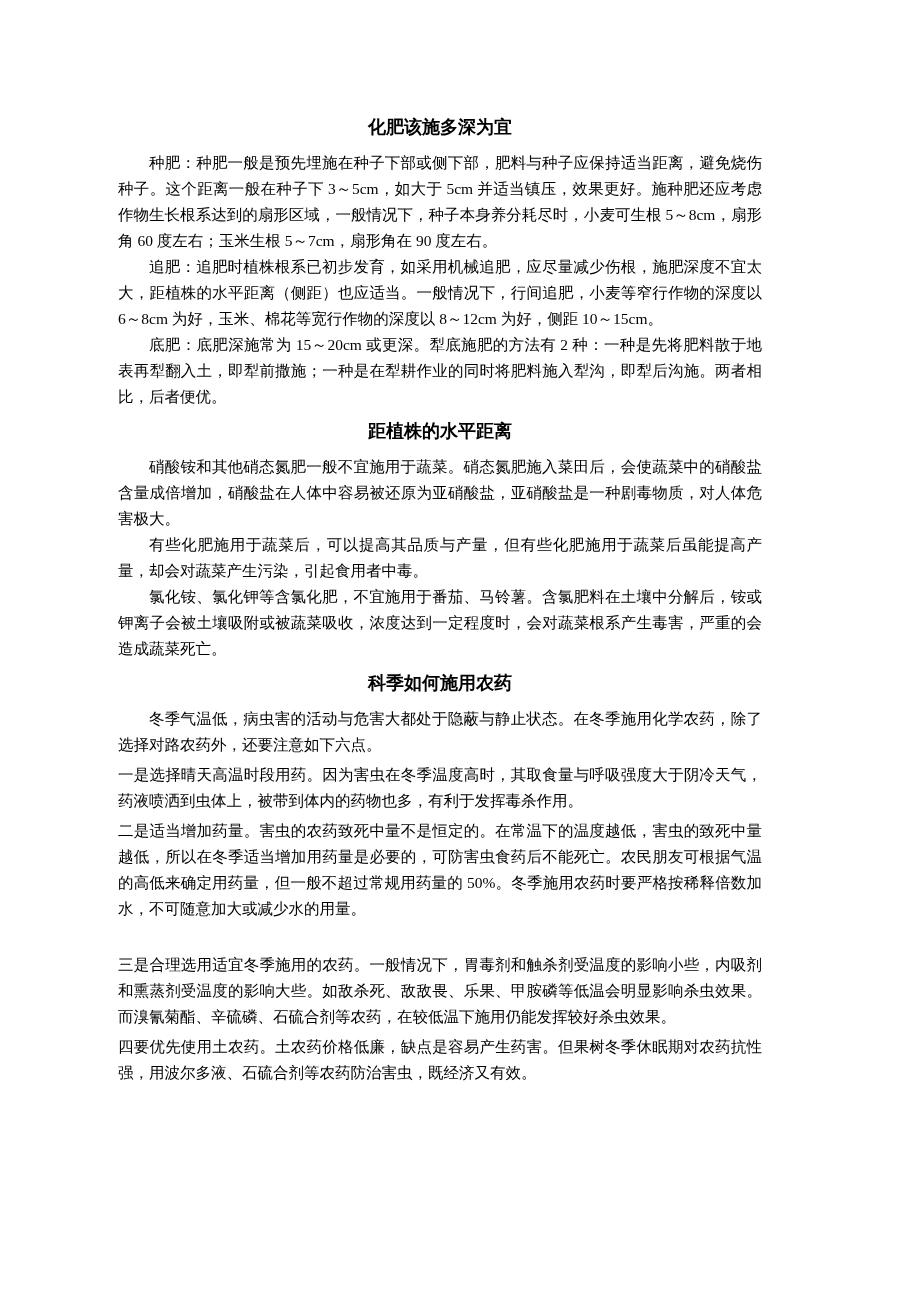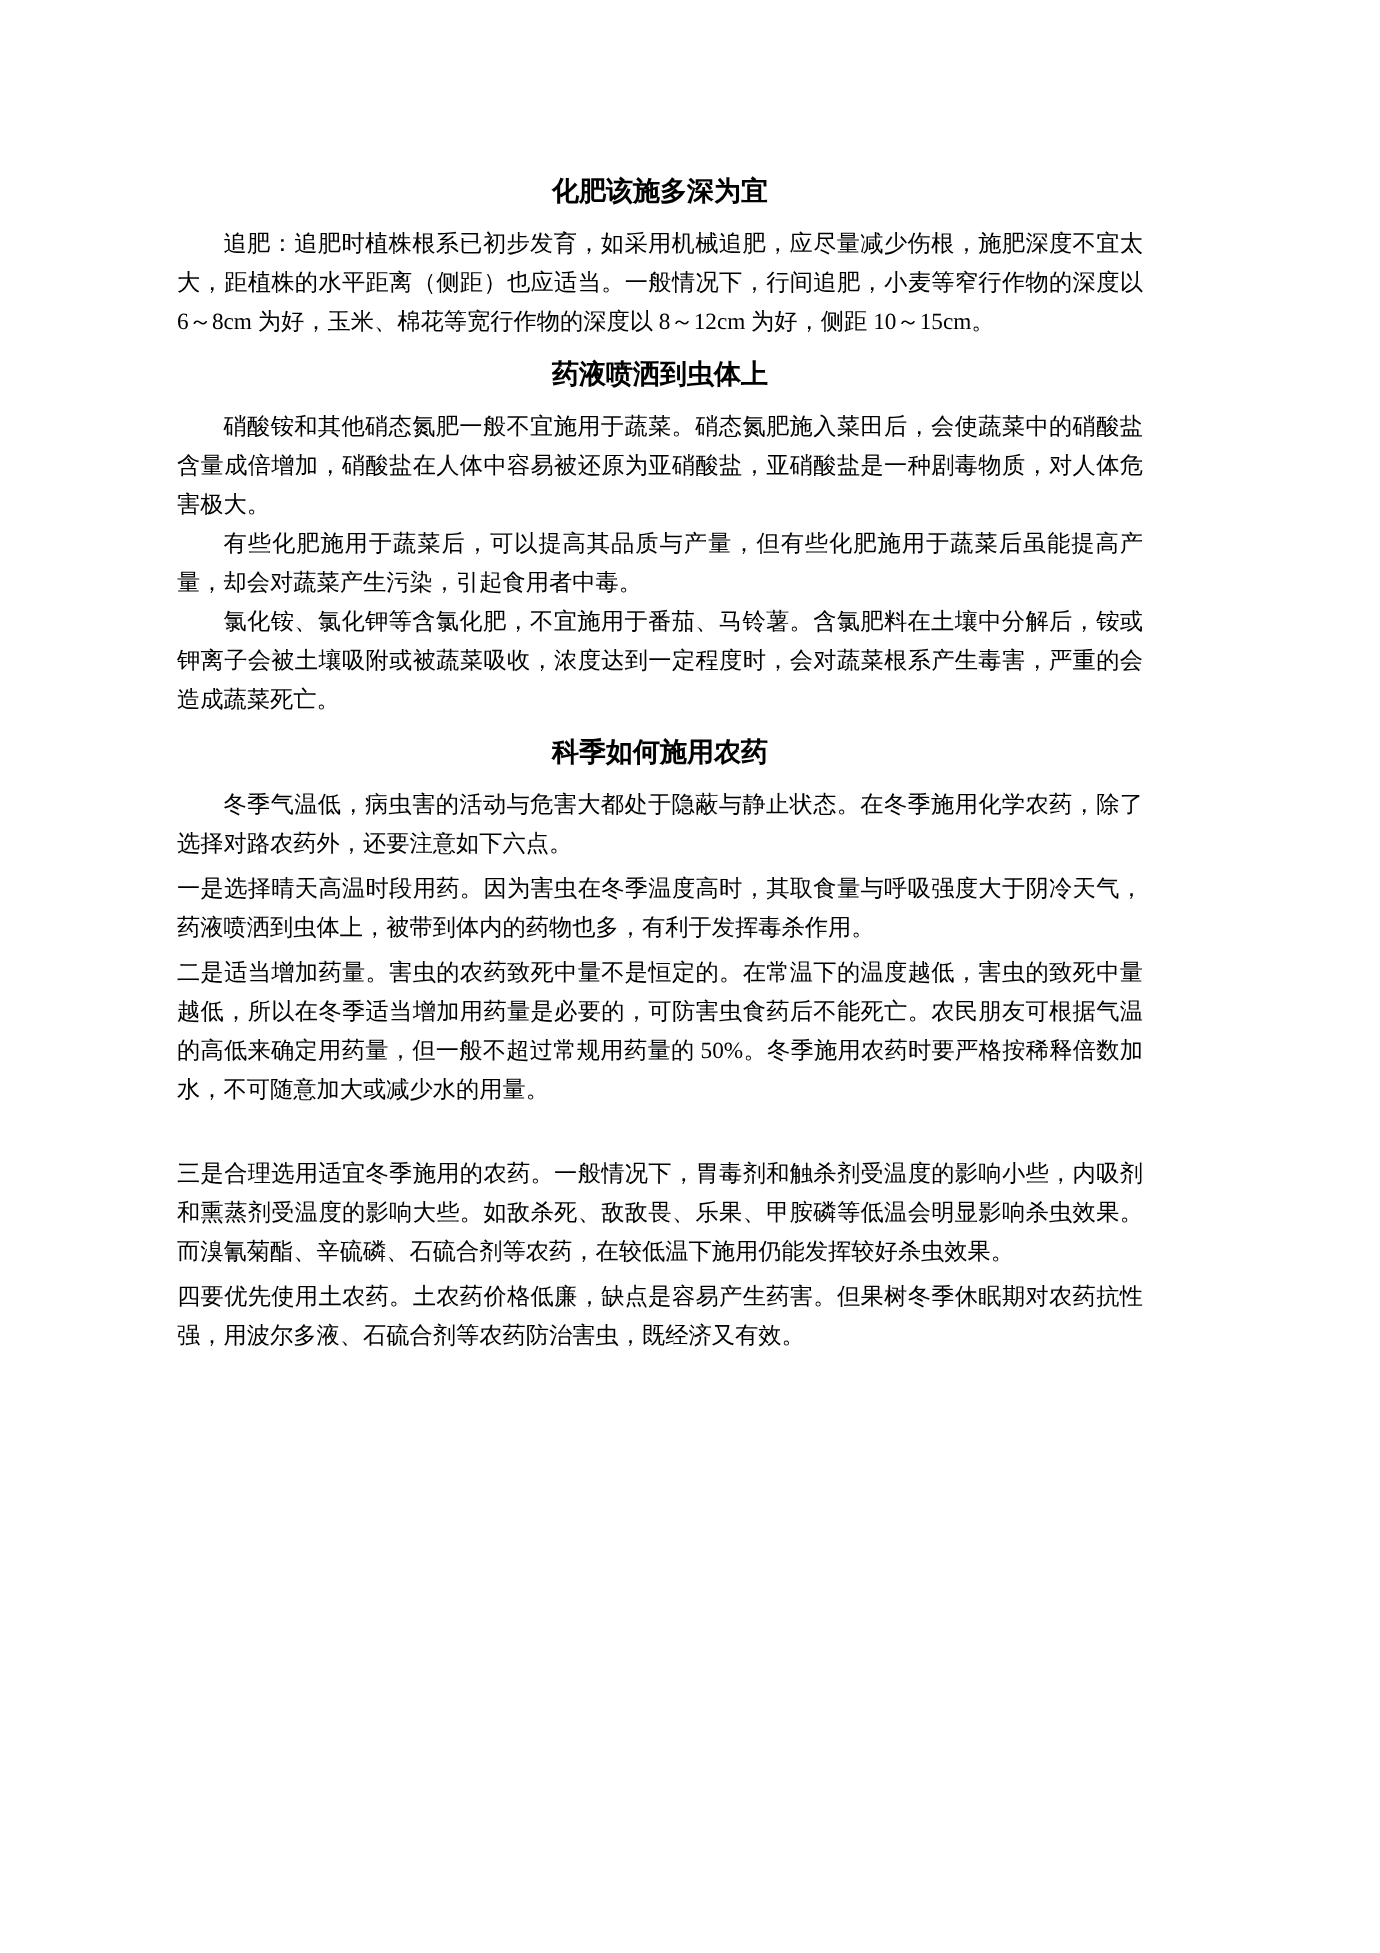--- a/index.html
+++ b/index.html
@@ -36,25 +36,27 @@
   .section-loose .para { margin-bottom: 4px; }
   .blank-line { height: 26px; }
 </style>
 </head>
 <body>
 
 <div class="page">
 
   <section>
     <h1 class="doc-title">化肥该施多深为宜</h1>
+    <p class="para indent">种肥：种肥一般是预先埋施在种子下部或侧下部，肥料与种子应保持适当距离，避免烧伤种子。这个距离一般在种子下 3～5cm，如大于 5cm 并适当镇压，效果更好。施种肥还应考虑作物生长根系达到的扇形区域，一般情况下，种子本身养分耗尽时，小麦可生根 5～8cm，扇形角 60 度左右；玉米生根 5～7cm，扇形角在 90 度左右。</p>
     <p class="para indent">追肥：追肥时植株根系已初步发育，如采用机械追肥，应尽量减少伤根，施肥深度不宜太大，距植株的水平距离（侧距）也应适当。一般情况下，行间追肥，小麦等窄行作物的深度以 6～8cm 为好，玉米、棉花等宽行作物的深度以 8～12cm 为好，侧距 10～15cm。</p>
+    <p class="para indent">底肥：底肥深施常为 15～20cm 或更深。犁底施肥的方法有 2 种：一种是先将肥料散于地表再犁翻入土，即犁前撒施；一种是在犁耕作业的同时将肥料施入犁沟，即犁后沟施。两者相比，后者便优。</p>
   </section>
 
   <section>
-    <h1 class="doc-title">药液喷洒到虫体上</h1>
+    <h1 class="doc-title">距植株的水平距离</h1>
     <p class="para indent">硝酸铵和其他硝态氮肥一般不宜施用于蔬菜。硝态氮肥施入菜田后，会使蔬菜中的硝酸盐含量成倍增加，硝酸盐在人体中容易被还原为亚硝酸盐，亚硝酸盐是一种剧毒物质，对人体危害极大。</p>
     <p class="para indent">有些化肥施用于蔬菜后，可以提高其品质与产量，但有些化肥施用于蔬菜后虽能提高产量，却会对蔬菜产生污染，引起食用者中毒。</p>
     <p class="para indent">氯化铵、氯化钾等含氯化肥，不宜施用于番茄、马铃薯。含氯肥料在土壤中分解后，铵或钾离子会被土壤吸附或被蔬菜吸收，浓度达到一定程度时，会对蔬菜根系产生毒害，严重的会造成蔬菜死亡。</p>
   </section>
 
   <section class="section-loose">
     <h1 class="doc-title">科季如何施用农药</h1>
     <p class="para indent">冬季气温低，病虫害的活动与危害大都处于隐蔽与静止状态。在冬季施用化学农药，除了选择对路农药外，还要注意如下六点。</p>
     <p class="para">一是选择晴天高温时段用药。因为害虫在冬季温度高时，其取食量与呼吸强度大于阴冷天气，药液喷洒到虫体上，被带到体内的药物也多，有利于发挥毒杀作用。</p>
     <p class="para">二是适当增加药量。害虫的农药致死中量不是恒定的。在常温下的温度越低，害虫的致死中量越低，所以在冬季适当增加用药量是必要的，可防害虫食药后不能死亡。农民朋友可根据气温的高低来确定用药量，但一般不超过常规用药量的 50%。冬季施用农药时要严格按稀释倍数加水，不可随意加大或减少水的用量。</p>

